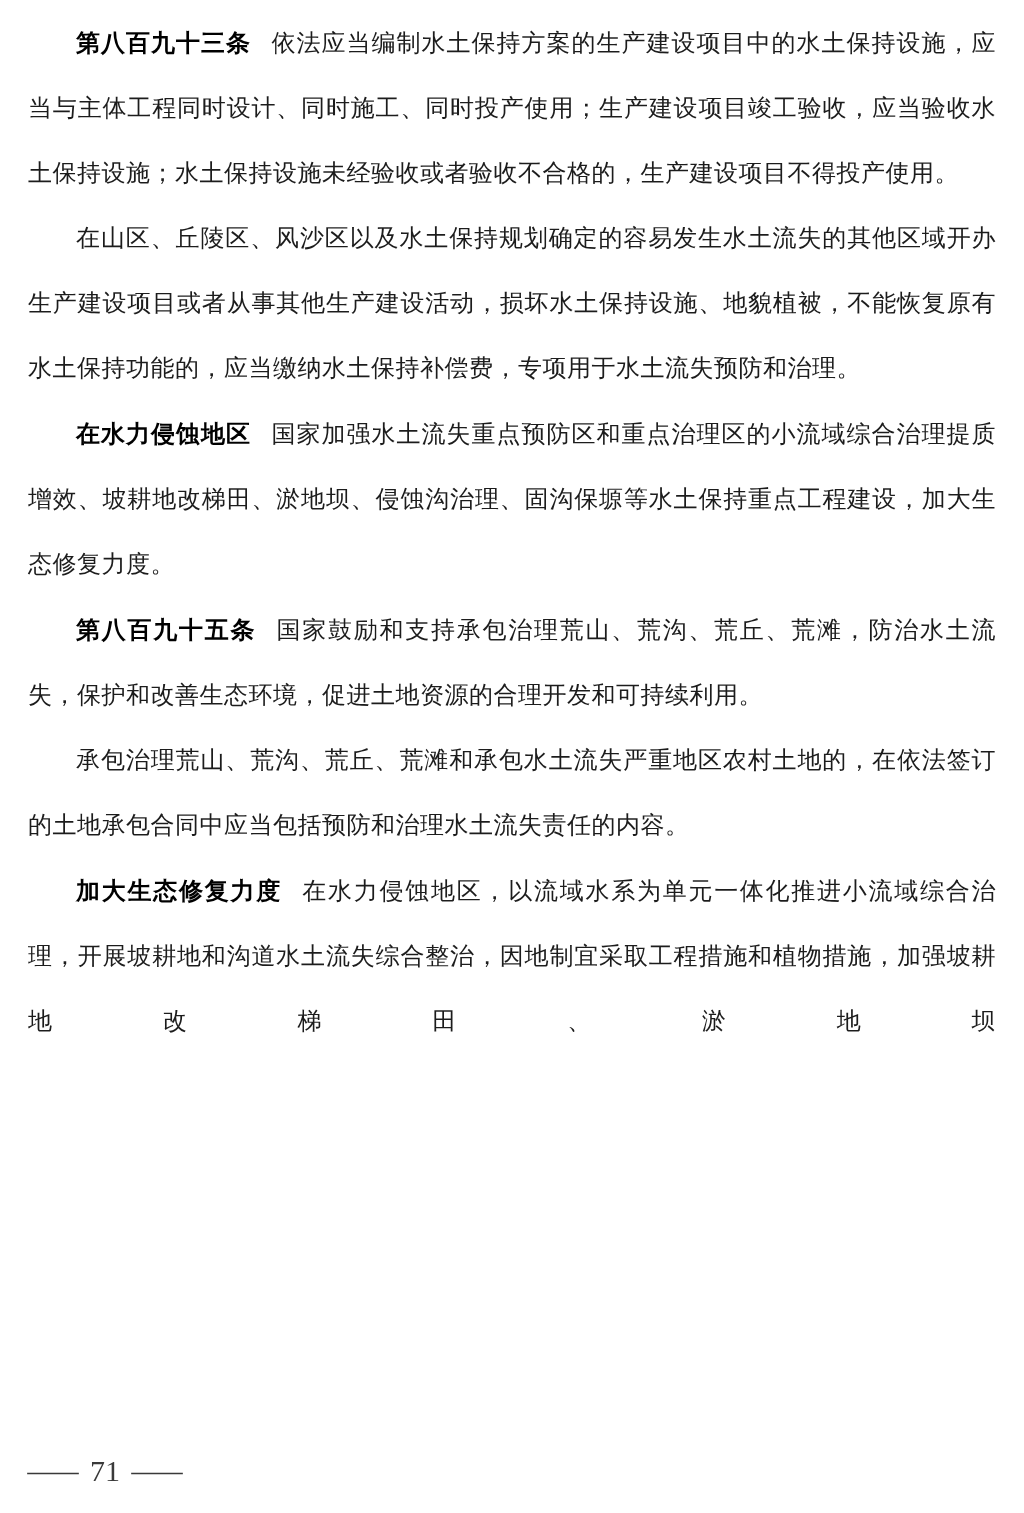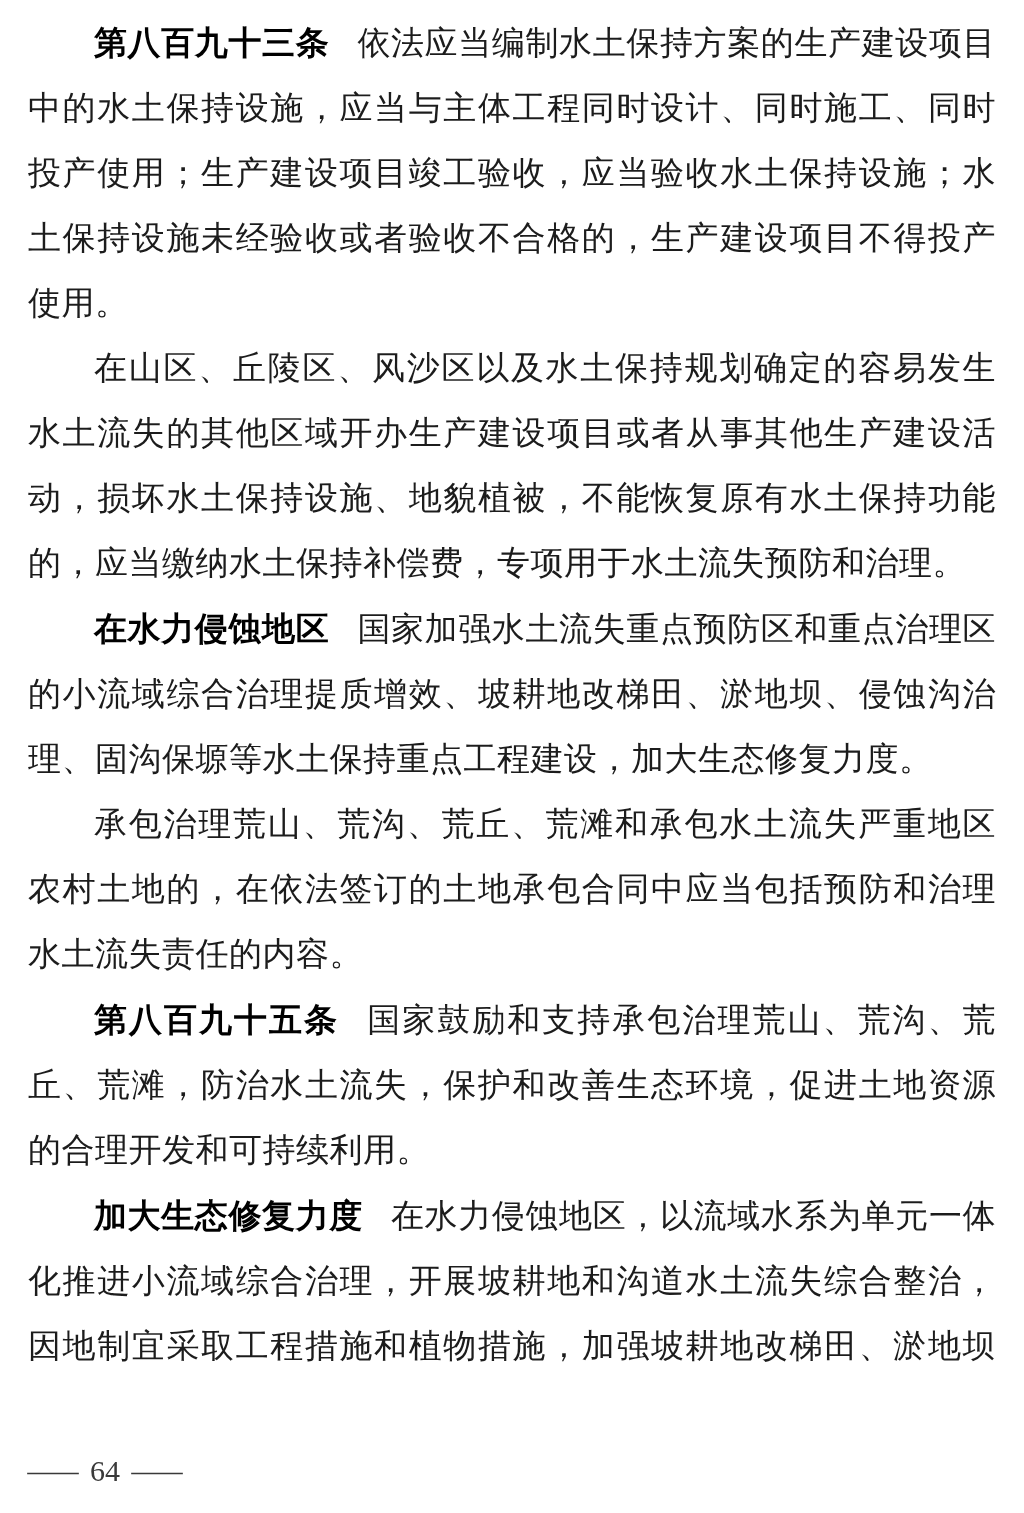--- a/index.html
+++ b/index.html
@@ -13,21 +13,21 @@
     color: #1c1c1c;
   }
   .page {
     position: absolute;
     left: 28px;
     top: 10px;
     width: 968px;
   }
   .para {
     margin: 0;
-    font-size: 33px;
+    font-size: 24px;
     line-height: 65px;
     text-align: justify;
     text-indent: 2em;
     letter-spacing: 0.5px;
   }
   .para.continued {
     text-align-last: justify;
   }
   .article-no:not(:empty) {
     font-weight: bold;
@@ -56,24 +56,24 @@
 </head>
 <body>
 
 <div class="page">
   <p class="para"><span class="article-no">第八百九十三条</span><span class="body-text">依法应当编制水土保持方案的生产建设项目中的水土保持设施，应当与主体工程同时设计、同时施工、同时投产使用；生产建设项目竣工验收，应当验收水土保持设施；水土保持设施未经验收或者验收不合格的，生产建设项目不得投产使用。</span></p>
 
   <p class="para"><span class="article-no"></span><span class="body-text">在山区、丘陵区、风沙区以及水土保持规划确定的容易发生水土流失的其他区域开办生产建设项目或者从事其他生产建设活动，损坏水土保持设施、地貌植被，不能恢复原有水土保持功能的，应当缴纳水土保持补偿费，专项用于水土流失预防和治理。</span></p>
 
   <p class="para"><span class="article-no">在水力侵蚀地区</span><span class="body-text">国家加强水土流失重点预防区和重点治理区的小流域综合治理提质增效、坡耕地改梯田、淤地坝、侵蚀沟治理、固沟保塬等水土保持重点工程建设，加大生态修复力度。</span></p>
 
+  <p class="para"><span class="article-no">第八百九十五条</span><span class="body-text">国家鼓励和支持承包治理荒山、荒沟、荒丘、荒滩，防治水土流失，保护和改善生态环境，促进土地资源的合理开发和可持续利用。</span></p>
+
   <p class="para"><span class="article-no"></span><span class="body-text">承包治理荒山、荒沟、荒丘、荒滩和承包水土流失严重地区农村土地的，在依法签订的土地承包合同中应当包括预防和治理水土流失责任的内容。</span></p>
-
-  <p class="para"><span class="article-no">第八百九十五条</span><span class="body-text">国家鼓励和支持承包治理荒山、荒沟、荒丘、荒滩，防治水土流失，保护和改善生态环境，促进土地资源的合理开发和可持续利用。</span></p>
 
   <p class="para continued"><span class="article-no">加大生态修复力度</span><span class="body-text">在水力侵蚀地区，以流域水系为单元一体化推进小流域综合治理，开展坡耕地和沟道水土流失综合整治，因地制宜采取工程措施和植物措施，加强坡耕地改梯田、淤地坝</span></p>
 </div>
 
 <div class="footer">
   <span class="dash">—</span>
-  <span class="num">64</span>
+  <span class="num">71</span>
   <span class="dash">—</span>
 </div>
 
 </body></html>

